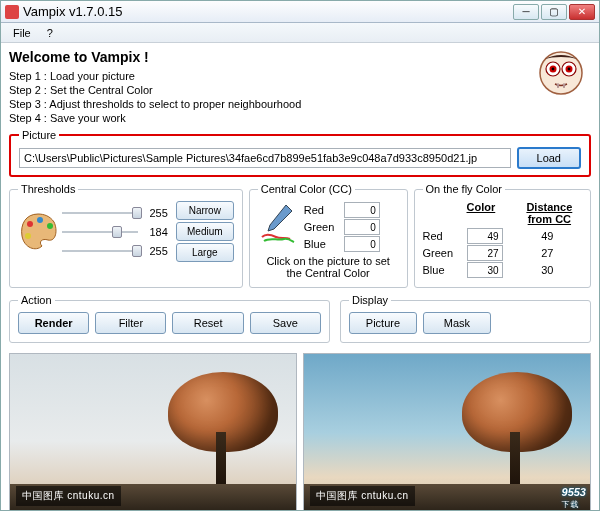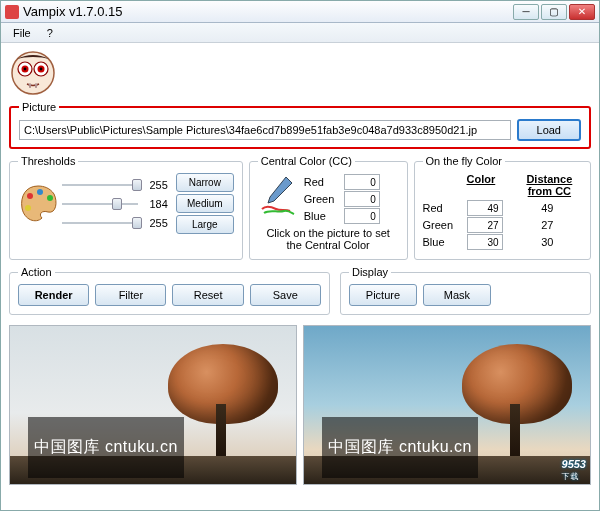--- a/index.html
+++ b/index.html
@@ -74,21 +74,21 @@
 .btn.render { font-weight: bold; }
 
 .previews { display: flex; gap: 6px; margin-top: 4px; }
 .preview { flex: 1; height: 160px; border: 1px solid #b0b8c0; position: relative; overflow: hidden; }
 .sky { position: absolute; inset: 0; background: linear-gradient(180deg,#6fa8c8 0%,#a8cfdf 50%,#e8d8c0 78%,#d0c0a8 100%); }
 .preview.left .sky { background: linear-gradient(180deg,#d8e0e4 0%,#e8ebec 55%,#e0d4c4 80%,#cdbfac 100%); }
 .tree { position: absolute; right: 18px; top: 18px; width: 110px; height: 120px; }
 .trunk { position: absolute; bottom: 0; left: 48px; width: 10px; height: 60px; background: linear-gradient(#3a2a1a,#1a1008); }
 .foliage { position: absolute; top: 0; left: 0; width: 110px; height: 80px; border-radius: 50% 50% 45% 45%; background: radial-gradient(circle at 35% 35%, #d89060 0%, #b86838 35%, #6a3818 75%); box-shadow: inset -8px -8px 20px rgba(0,0,0,0.35); }
 .ground { position: absolute; bottom: 0; left: 0; right: 0; height: 28px; background: linear-gradient(#5a4a38,#2a2218); }
-.watermark-box { position: absolute; left: 18px; bottom: 6px; background: rgba(0,0,0,0.55); color: #fff; padding: 20px 6px; font-size: 16px; letter-spacing: 0.5px; }
+.watermark-box { position: absolute; left: 6px; bottom: 6px; background: rgba(0,0,0,0.55); color: #fff; padding: 3px 6px; font-size: 10px; letter-spacing: 0.5px; }
 .watermark-logo { position: absolute; right: 4px; bottom: 2px; color: #fff; font-size: 14px; font-weight: bold; font-style: italic; text-shadow: 0 0 3px #08c, 0 0 1px #000; }
 .watermark-logo .sub { font-size: 8px; display: block; font-style: normal; font-weight: normal; letter-spacing: 1px; }
 </style>
 </head>
 <body>
 
 <div class="titlebar">
   <div class="icon"></div>
   <div class="title">Vampix v1.7.0.15</div>
   <div class="winbtns">
@@ -99,20 +99,29 @@
 </div>
 
 <div class="menubar">
   <div class="menuitem">File</div>
   <div class="menuitem">?</div>
 </div>
 
 <div class="content">
 
   <div class="welcome-row">
+    <div class="welcome">
+      <h2>Welcome to Vampix !</h2>
+      <div class="steps">
+        <div>Step 1 : Load your picture</div>
+        <div>Step 2 : Set the Central Color</div>
+        <div>Step 3 : Adjust thresholds to select to proper neighbourhood</div>
+        <div>Step 4 : Save your work</div>
+      </div>
+    </div>
     <svg class="vampire" viewBox="0 0 48 48">
       <circle cx="24" cy="24" r="21" fill="#f8e8d8" stroke="#a06040" stroke-width="1.5"></circle>
       <circle cx="16" cy="20" r="7" fill="#fff" stroke="#800" stroke-width="1.2"></circle>
       <circle cx="32" cy="20" r="7" fill="#fff" stroke="#800" stroke-width="1.2"></circle>
       <circle cx="16" cy="20" r="3.5" fill="#c00"></circle>
         <circle cx="32" cy="20" r="3.5" fill="#c00"></circle>
       <circle cx="16" cy="20" r="1.4" fill="#000"></circle>
         <circle cx="32" cy="20" r="1.4" fill="#000"></circle>
       <path d="M18 35 Q24 38 30 35" stroke="#803020" stroke-width="1.4" fill="none"></path>
       <path d="M20 35 L21 39 L22 35 Z M26 35 L27 39 L28 35 Z" fill="#fff" stroke="#a88"></path>

